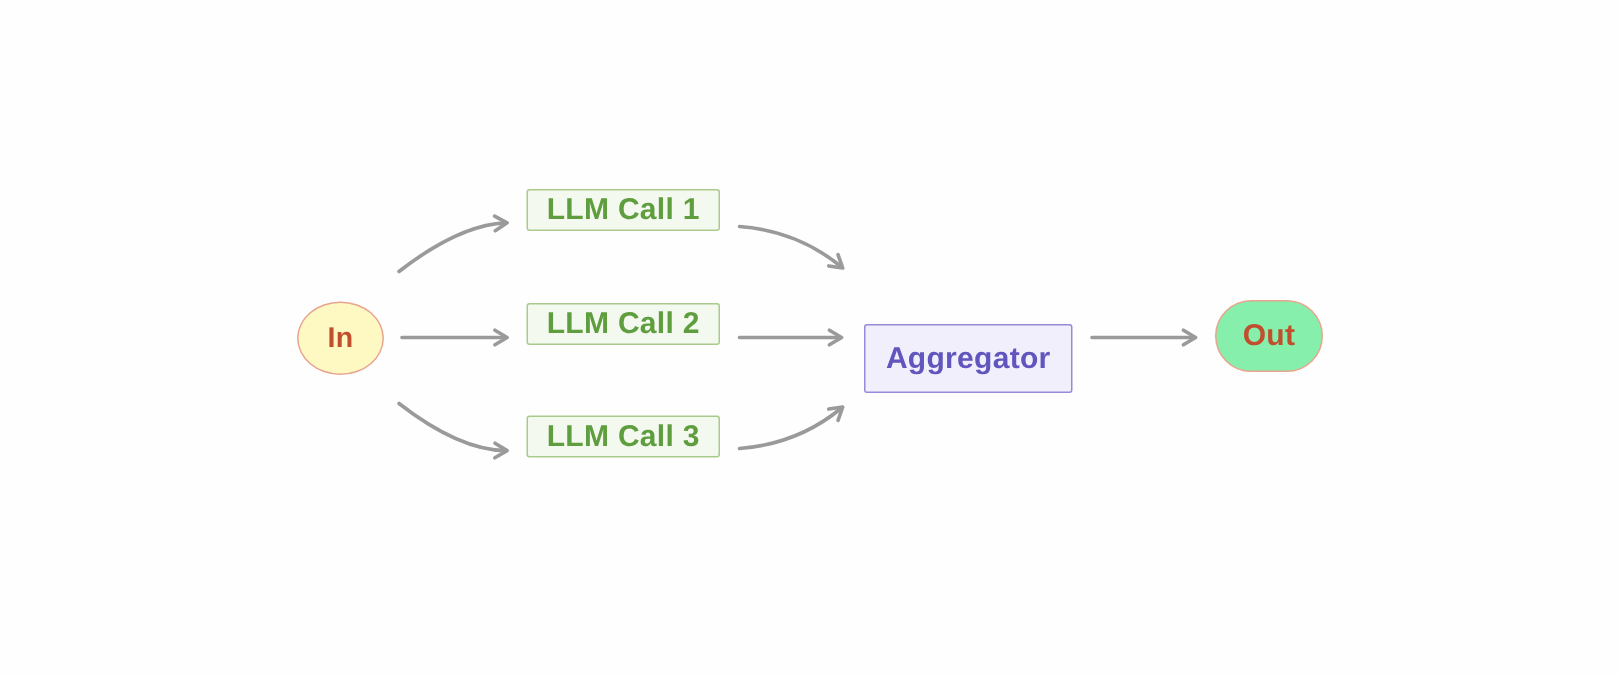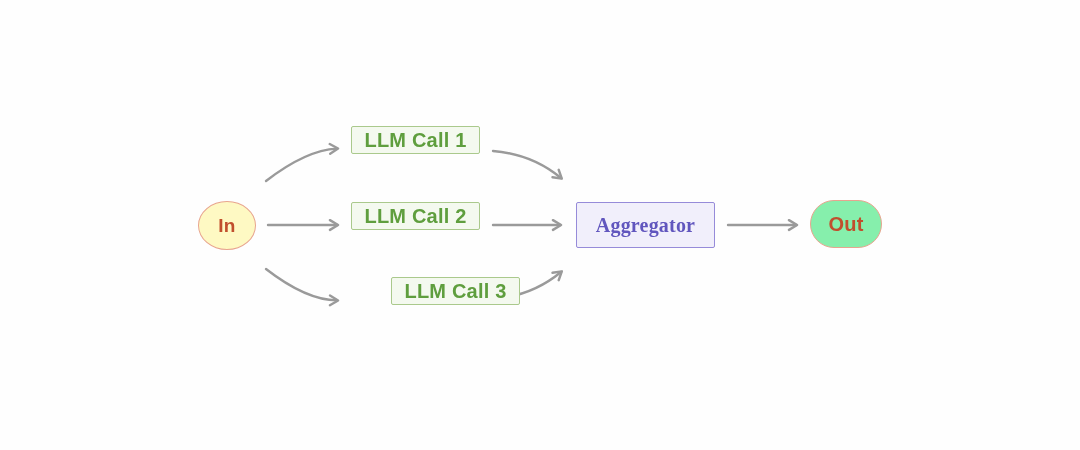--- a/index.html
+++ b/index.html
@@ -25,32 +25,31 @@
     width: 129px;
     height: 28px;
     background: #f4f9ef;
     border: 1.5px solid #aac98c;
     border-radius: 2px;
     color: #5f9e3e;
     font-size: 20px;
   }
   .llm-1 { top: 126px; }
   .llm-2 { top: 202px; justify-content: center; }
-  .llm-3 { top: 277px; margin-left: 40px; }
+  .llm-3 { top: 277px; }
   .agg-box {
     left: 576px;
-    top: 202px;
+    top: 216px;
     width: 139px;
     height: 46px;
     background: #f1effb;
     border: 1.5px solid #968bd9;
     border-radius: 2px;
     color: #6156be;
     font-size: 20px;
-    font-family: Liberation Serif, serif;
   }
   .in-node {
     left: 198px;
     top: 201px;
     width: 58px;
     height: 49px;
     background: #fef9c3;
     border: 1.5px solid #e8a58f;
     border-radius: 50%;
     color: #c14f2d;

